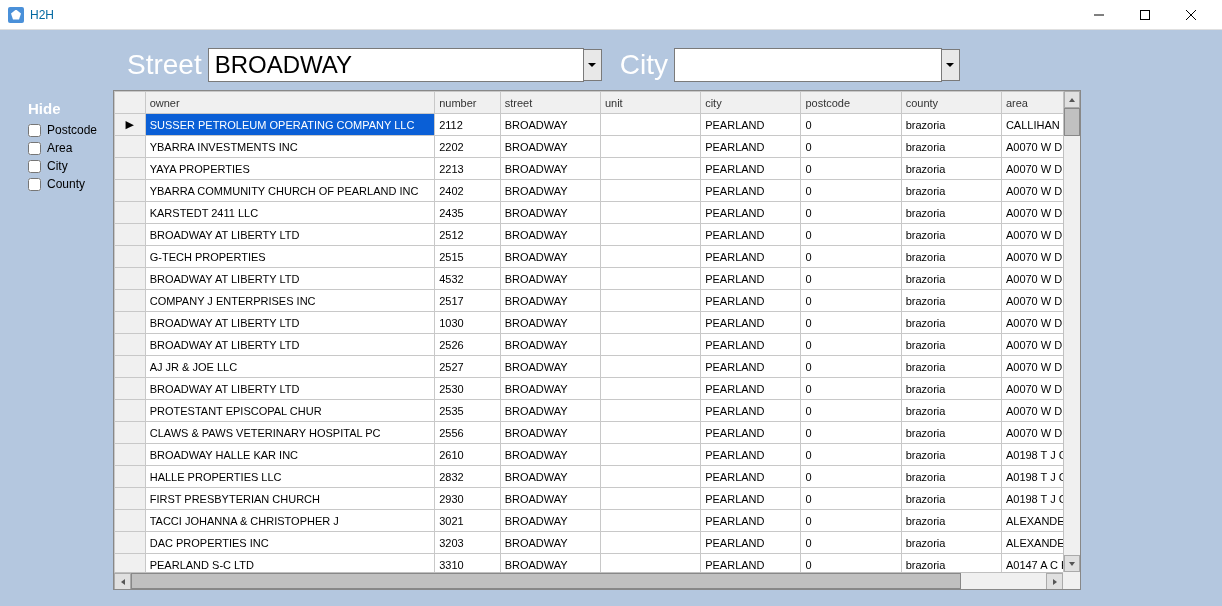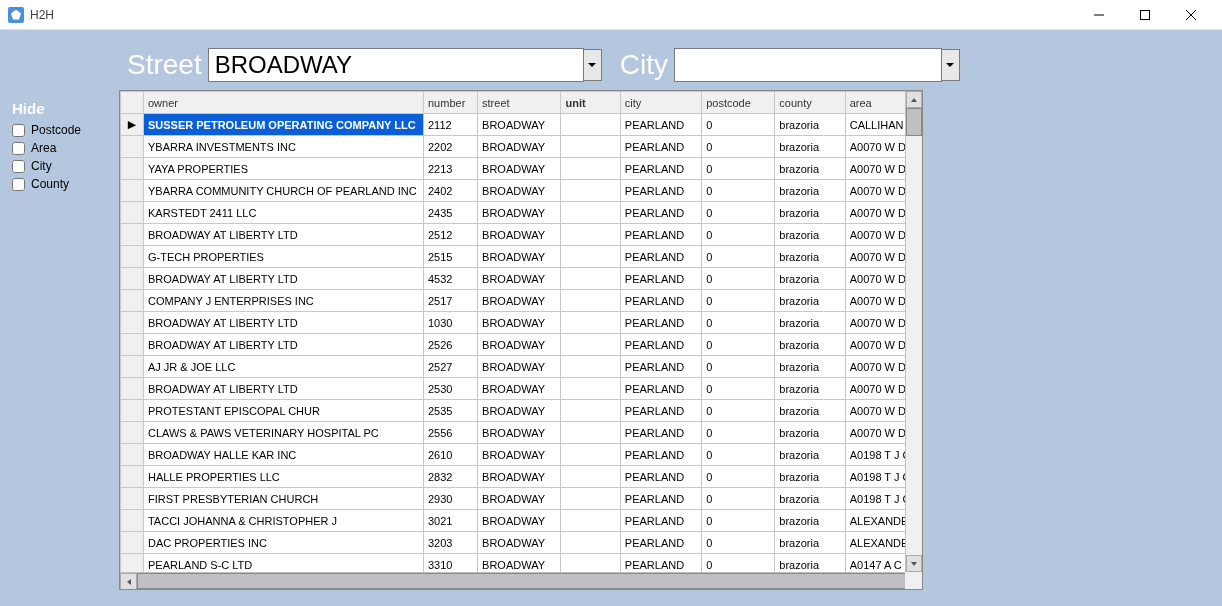--- a/index.html
+++ b/index.html
@@ -1,56 +1,56 @@
 <!DOCTYPE html>
 <html><head>
 <meta charset="utf-8">
 <style>
 * { box-sizing: border-box; margin: 0; padding: 0; }
 body { font-family: "Segoe UI", Tahoma, sans-serif; font-size: 12px; background: #fff; width: 1222px; height: 606px; overflow: hidden; }
 
 .titlebar { height: 30px; background: #fff; display: flex; align-items: center; padding: 0 8px; border-bottom: 1px solid #e0e0e0;}
 .titlebar .app-icon { width: 16px; height: 16px; background: #4a90d9; border-radius: 2px; margin-right: 6px; position: relative;}
 .titlebar .app-icon::after { content:""; position:absolute; inset:3px; background:#fff; clip-path: polygon(50% 0, 100% 40%, 80% 100%, 20% 100%, 0 40%);}
-.titlebar .title { font-size: 12px; color: #404040;}
+.titlebar .title { font-size: 12px; color: #0369a1;}
 .titlebar .spacer { flex: 1;}
 .titlebar .winbtn { width: 46px; height: 30px; display:flex; align-items:center; justify-content:center;}
 .titlebar .winbtn svg { stroke:#000; stroke-width:1; fill:none;}
 
 .app-body { background:#b4c7df; height: 576px; display:flex;}
 
-.left-col { width: 92px; padding: 70px 0 0 12px; }
+.left-col { width: 92px; padding: 70px 0 0 28px; }
 .hide-heading { font-size: 15px; color:#fff; font-weight:bold; margin-bottom:6px;}
 .chk-row { display:flex; align-items:center; margin-bottom:4px; font-size:12px; color:#000;}
 .chk-row input { margin-right:6px;}
 
 .main-col { flex:1; padding: 18px 0 0 17px; position:relative;}
 
 .filter-row { display:flex; align-items:center; gap:0; margin-bottom:8px; padding-left:18px;}
 .filter-label { font-size:28px; color:#fff; font-weight:normal; margin-right:6px;}
 .filter-input { height:34px; border:1px solid #7a7a7a; background:#fff; font-size:24px; padding:0 6px; display:flex; align-items:center;}
 .street-input { width:376px;}
 .city-input { width:268px;}
 .dropdown-btn { width:18px; height:32px; background:#e8e8e8; border:1px solid #7a7a7a; border-left:none; display:flex;align-items:center;justify-content:center;}
 .dropdown-btn svg{width:8px;height:8px;}
 .filter-gap { width: 18px;}
 
-.grid-wrap { margin-left:10px; width:804px; height:500px; background:#fff; border:1px solid #888; position:relative; overflow:hidden;}
+.grid-wrap { margin-left:4px; width:968px; height:500px; background:#fff; border:1px solid #888; position:relative; overflow:hidden;}
 table { border-collapse:collapse; width:100%; font-size:11px;}
 th,td { border:1px solid #c8c8c8; padding:3px 4px; text-align:left; white-space:nowrap; overflow:hidden; height:22px; color:#000;}
 th { background:#f0f0f0; font-weight:normal; color:#333;}
 .rowhdr { width:30px; background:#f0f0f0; border:1px solid #c8c8c8;}
 tr.sel td:first-of-type { background:#f0f0f0;}
-tr.sel td.owner-cell { background:#0a5fd6; color:#fff;font-weight:bold;}
+tr.sel td.owner-cell { background:#0a5fd6; color:#fff;}
 .row-indicator { text-align:center; }
 
 .col-owner{width:283px;}
 .col-number{width:64px;}
 .col-street{width:98px;}
-.col-unit{width:98px;font-weight:bold;}
+.col-unit{width:98px;}
 .col-city{width:98px;}
 .col-postcode{width:98px;}
 .col-county{width:98px;}
 .col-area{width:70px;}
 
 .vscroll { position:absolute; right:0; top:0; bottom:17px; width:17px; background:#f0f0f0; border-left:1px solid #c0c0c0;}
 .vscroll .btn{height:17px;background:#e0e0e0;border:1px solid #aaa;display:flex;align-items:center;justify-content:center;}
 .vscroll .track{position:absolute;top:17px;bottom:17px;left:0;right:0;}
 .vscroll .thumb{position:absolute;top:0;left:0;right:0;height:28px;background:#c0c0c0;border:1px solid #888;}
 .vscroll .btn.dn{position:absolute;bottom:0;left:0;right:0;}

